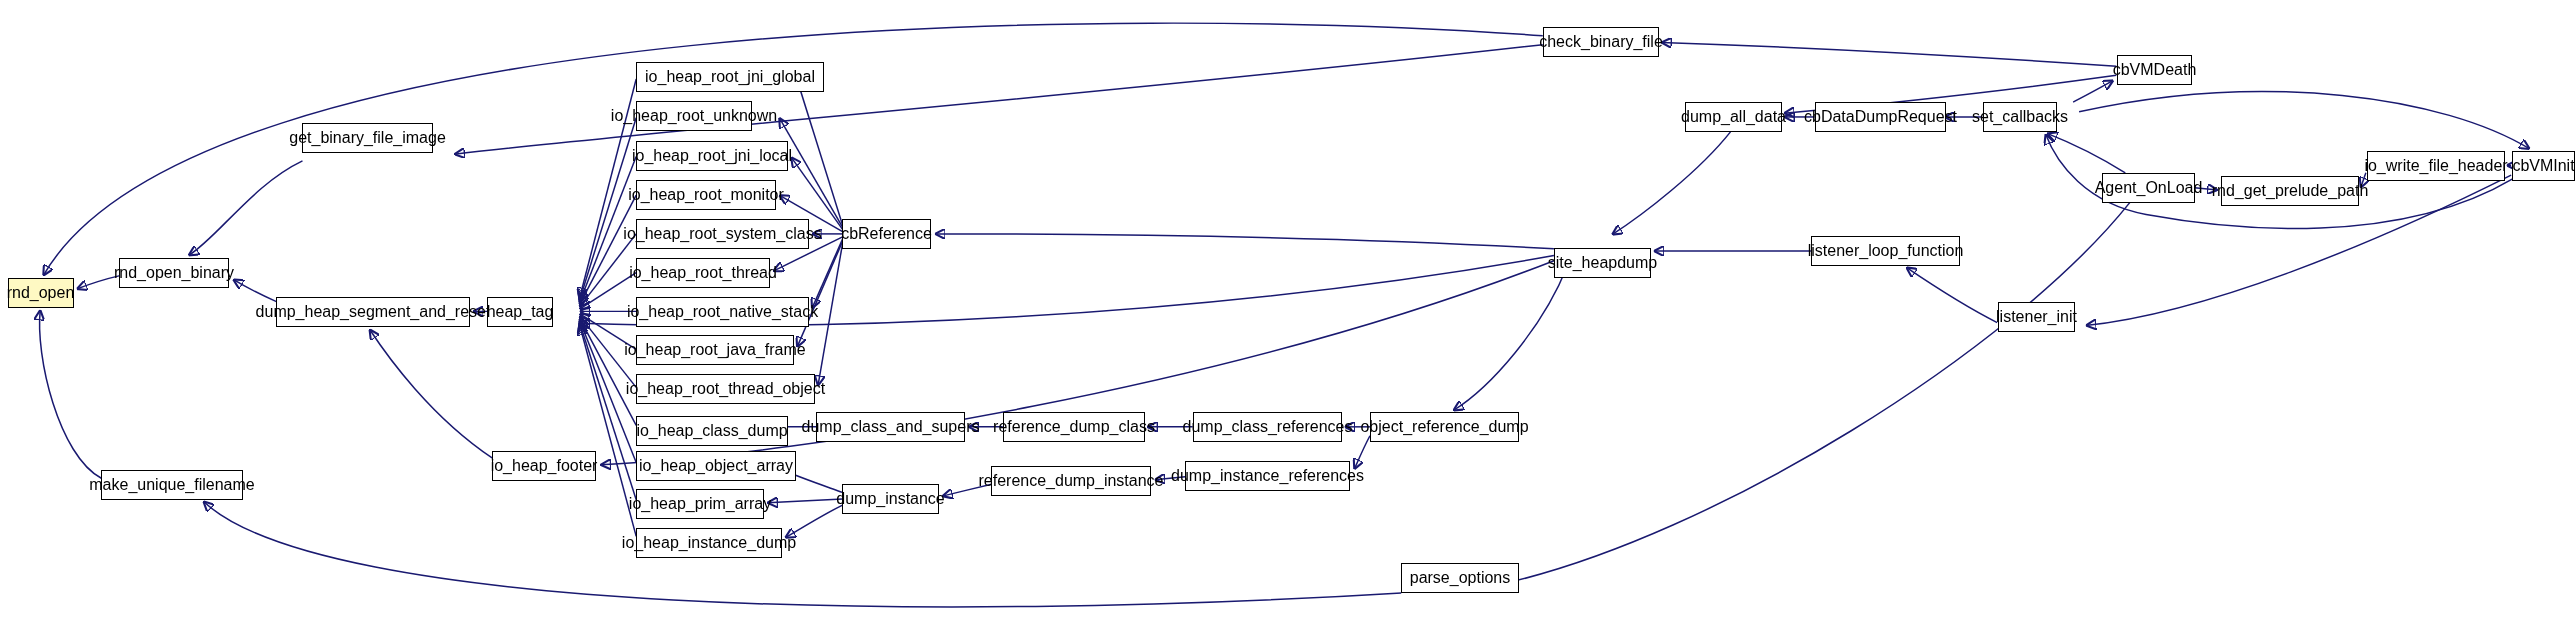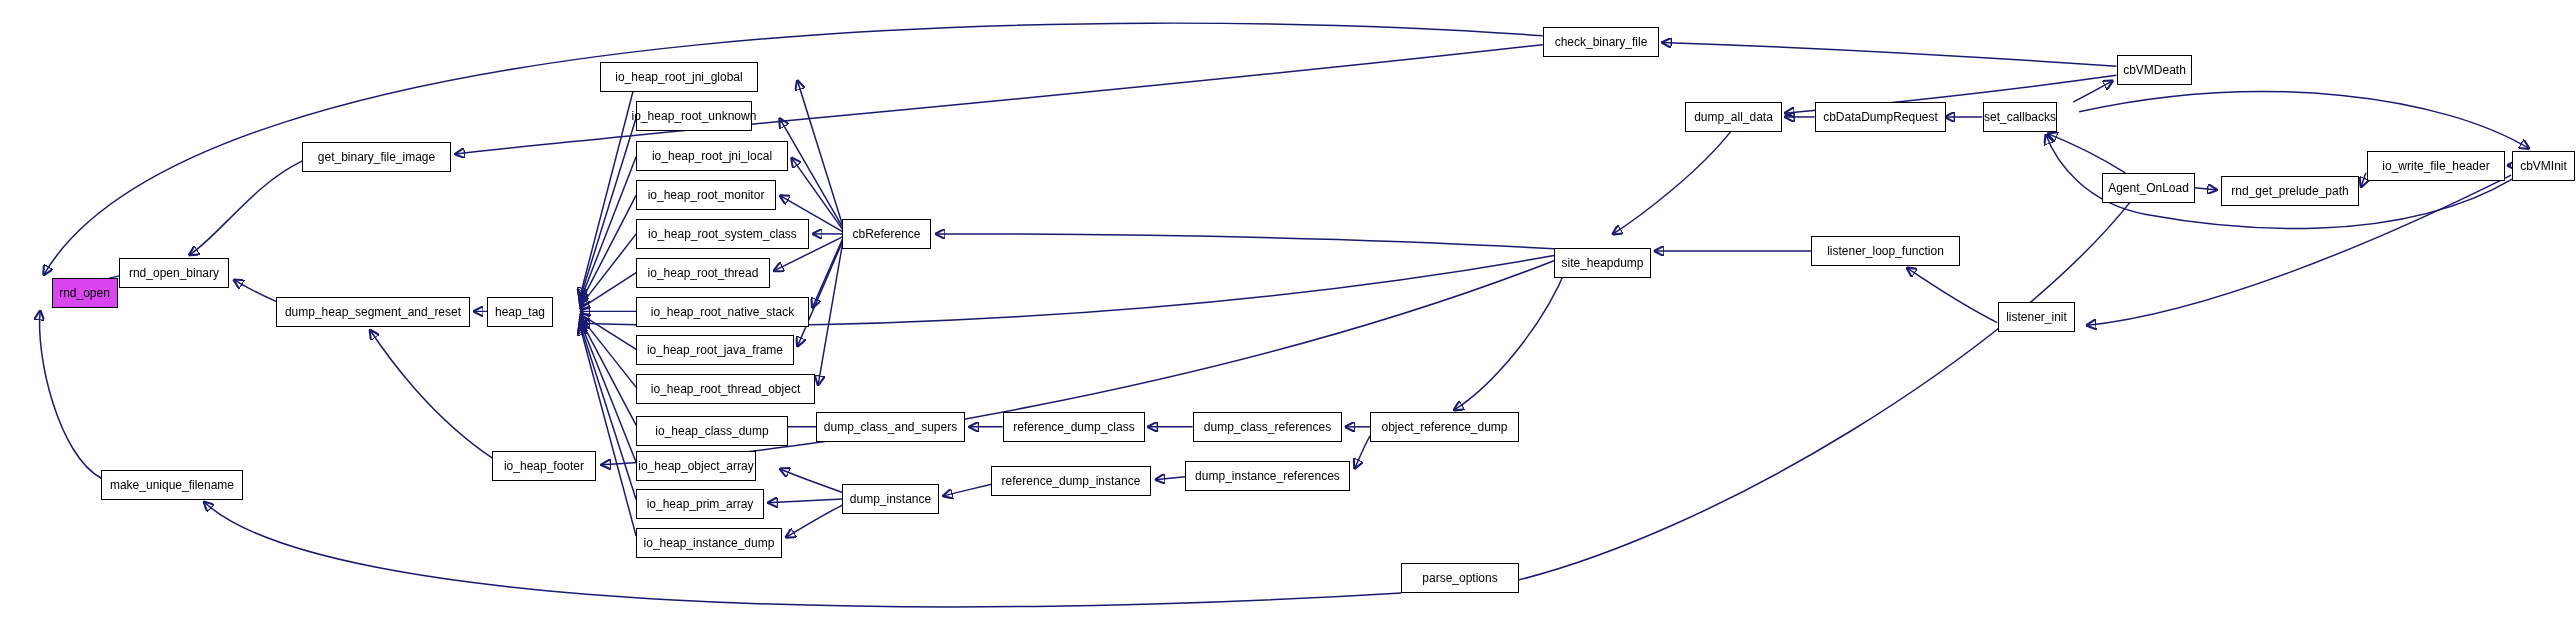--- a/index.html
+++ b/index.html
@@ -16,26 +16,26 @@
   .node {
     position:absolute;
     height:30px;
     box-sizing:border-box;
     border:1.5px solid #000000;
     background:#ffffff;
     color:#000000;
     display:flex;
     align-items:center;
     justify-content:center;
-    font-size:12px;
+    font-size:16px;
     white-space:nowrap;
     cursor:pointer;
     z-index:2;
   }
-  .node.hl { background:#d946ef;margin-left:44px; }
+  .node.hl { background:#fef9c3; }
 </style>
 </head>
 <body>
 
 <div id="canvas">
 
   <svg id="edges" width="2576" height="622" viewBox="0 0 3456 835" xmlns="http://www.w3.org/2000/svg">
     <defs>
       <marker id="arr" viewBox="0 0 10 10" refX="10" refY="5" markerWidth="7" markerHeight="7" orient="auto">
         <path d="M0,0 L10,5 L0,10 z" fill="#191970" stroke="none"></path>
@@ -104,36 +104,36 @@
     <path marker-end="url(#arr)" d="M2945,252 L2976,255"></path>
     <path marker-end="url(#arr)" d="M2430,337 L2219,337"></path>
     <path marker-end="url(#arr)" d="M2680,433 C2638,412 2592,382 2558,359"></path>
     <path marker-end="url(#arr)" d="M3370,235 C3180,330 2960,420 2799,437"></path>
     <path marker-end="url(#arr)" d="M2858,272 C2700,470 2300,720 2015,784"></path>
     <path marker-end="url(#arr)" d="M1880,796 C1260,834 430,824 272,673"></path>
   </svg>
 
   <div class="node hl" style="left:7.5px;top:278px;width:66px">rnd_open</div>
   <div class="node" style="left:119px;top:258px;width:110px">rnd_open_binary</div>
-  <div class="node" style="left:302px;top:142px;width:149px">get_binary_file_image</div>
+  <div class="node" style="left:302px;top:123px;width:131px">get_binary_file_image</div>
   <div class="node" style="left:276px;top:297px;width:194px">dump_heap_segment_and_reset</div>
   <div class="node" style="left:101px;top:470px;width:142px">make_unique_filename</div>
   <div class="node" style="left:487px;top:297px;width:66px">heap_tag</div>
 
-  <div class="node" style="left:600px;top:62px;width:158px">io_heap_root_jni_global</div>
+  <div class="node" style="left:636px;top:62px;width:188px">io_heap_root_jni_global</div>
   <div class="node" style="left:636px;top:101px;width:116px">io_heap_root_unknown</div>
   <div class="node" style="left:636px;top:141px;width:152px">io_heap_root_jni_local</div>
   <div class="node" style="left:636px;top:180px;width:140px">io_heap_root_monitor</div>
   <div class="node" style="left:636px;top:219px;width:173px">io_heap_root_system_class</div>
   <div class="node" style="left:636px;top:258px;width:134px">io_heap_root_thread</div>
   <div class="node" style="left:636px;top:297px;width:173px">io_heap_root_native_stack</div>
   <div class="node" style="left:636px;top:335px;width:158px">io_heap_root_java_frame</div>
   <div class="node" style="left:636px;top:374px;width:179px">io_heap_root_thread_object</div>
   <div class="node" style="left:636px;top:416px;width:152px">io_heap_class_dump</div>
-  <div class="node" style="left:636px;top:451px;width:120px">io_heap_object_array</div>
+  <div class="node" style="left:636px;top:451px;width:160px">io_heap_object_array</div>
   <div class="node" style="left:636px;top:489px;width:128px">io_heap_prim_array</div>
   <div class="node" style="left:636px;top:528px;width:146px">io_heap_instance_dump</div>
   <div class="node" style="left:492px;top:451px;width:104px">io_heap_footer</div>
 
   <div class="node" style="left:842px;top:219px;width:89px">cbReference</div>
   <div class="node" style="left:816px;top:412px;width:149px">dump_class_and_supers</div>
   <div class="node" style="left:842px;top:484px;width:97px">dump_instance</div>
   <div class="node" style="left:1003px;top:412px;width:142px">reference_dump_class</div>
   <div class="node" style="left:991px;top:466px;width:160px">reference_dump_instance</div>
   <div class="node" style="left:1193px;top:412px;width:149px">dump_class_references</div>

